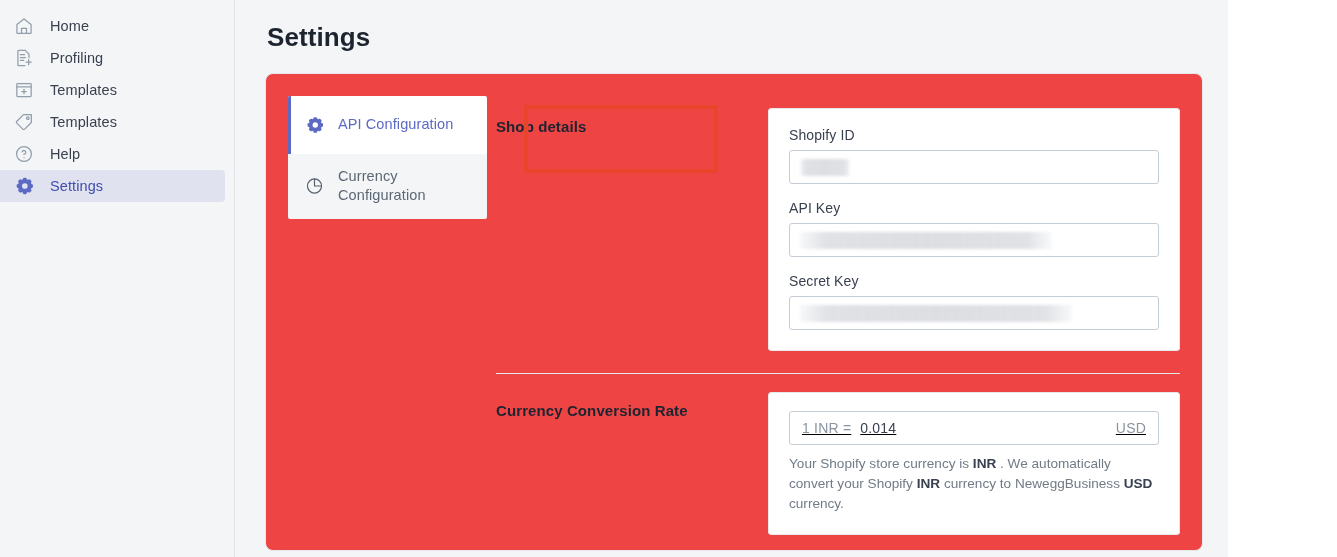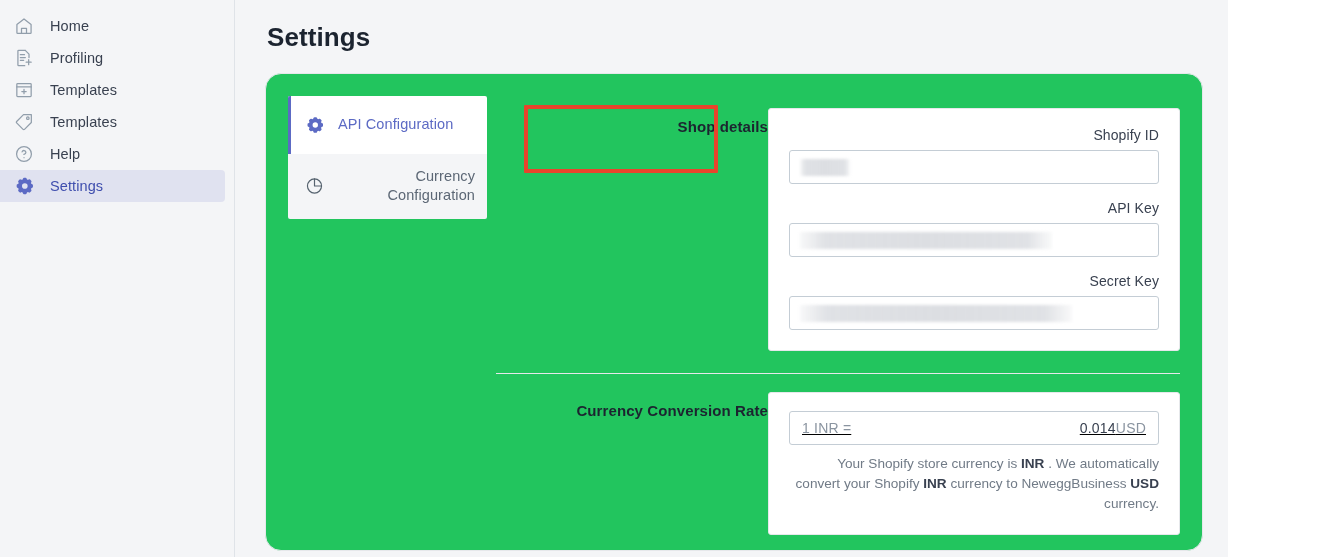--- a/index.html
+++ b/index.html
@@ -71,28 +71,27 @@
   #page-title {
     font-size: 26px;
     font-weight: bold;
     color: #1c2430;
     letter-spacing: 0.1px;
     margin-bottom: 20px;
     margin-left: 2px;
   }
 
   #card {
-    background: #22c55e;
+    background: #ef4444;
     border: 1px solid #e6e8eb;
-    border-radius: 16px;
+    border-radius: 8px;
     height: 478px;
     display: flex;
     padding: 16px 0 0 0;
     box-shadow: 0 0 0 0 rgba(0,0,0,0);
-    text-align: right;
   }
 
   
   #tab-col {
     flex: 0 0 230px;
     padding-left: 22px;
     padding-top: 6px;
   }
   #tab-list {
     width: 199px;

